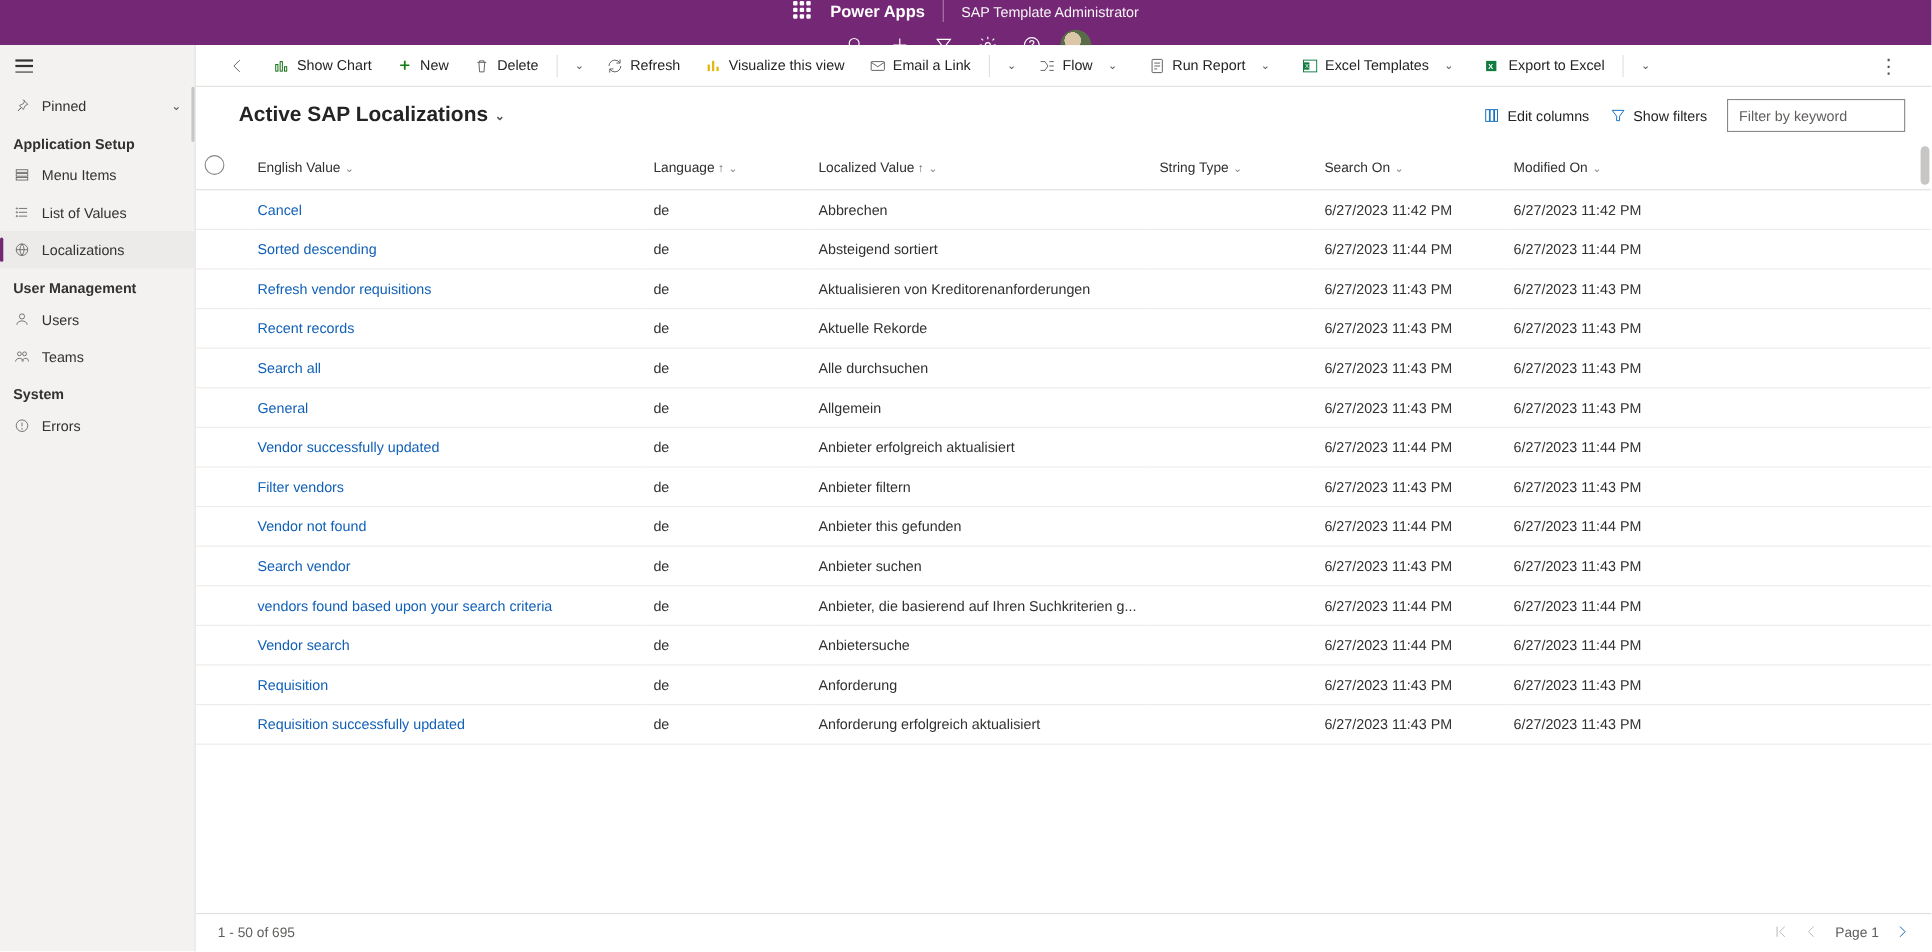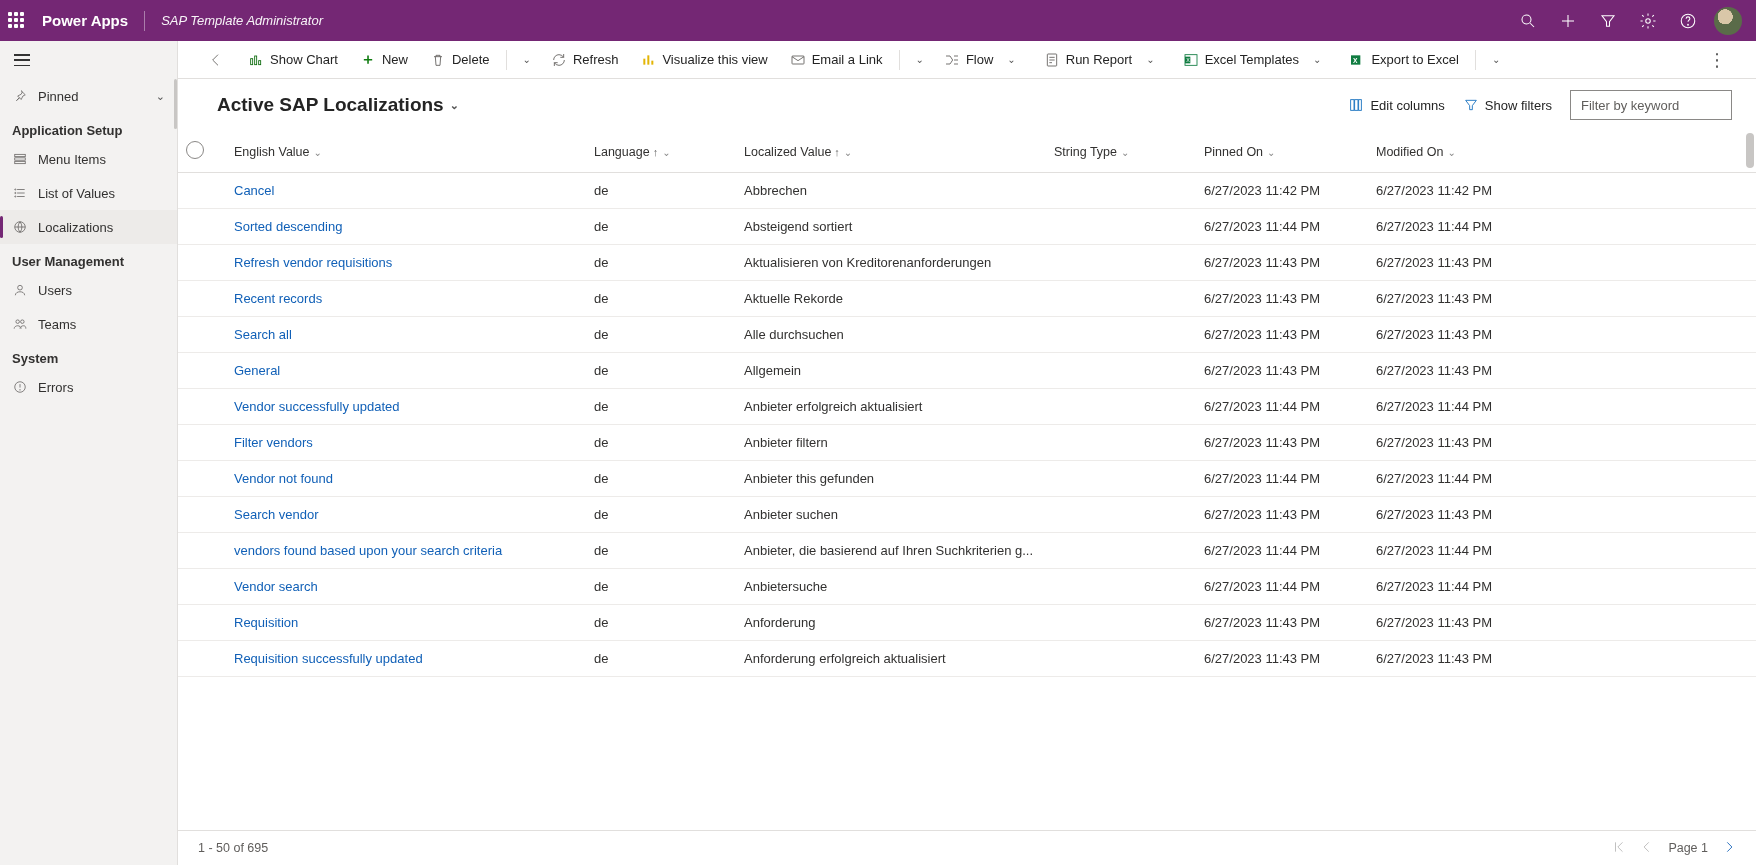--- a/index.html
+++ b/index.html
@@ -8,27 +8,27 @@
     --link: #1160B7;
     --border: #e1dfdd;
     --light-bg: #faf9f8;
     --sidebar-bg: #f3f2f1;
   }
   * { box-sizing: border-box; }
   html, body { margin:0; padding:0; height:100%; font-family: "Segoe UI", Arial, sans-serif; font-size:13px; color:var(--text); }
   body { display:flex; flex-direction:column; height:865px; width:1756px; overflow:hidden; }
 
   
-  .top-header { background:var(--purple); color:#fff; height:41px; display:flex; align-items:center; padding:0 8px; justify-content:space-between;}
+  .top-header { background:var(--purple); color:#fff; height:41px; display:flex; align-items:center; padding:0 8px; justify-content:space-between;flex-direction:column;}
   .th-left { display:flex; align-items:center; gap:16px; }
   .waffle { width:18px; height:18px; display:grid; grid-template-columns:repeat(3,4px); grid-template-rows:repeat(3,4px); gap:2px; cursor:pointer;}
   .waffle span { background:#fff; border-radius:1px; }
   .brand { font-weight:600; font-size:15px; }
   .divider-v { width:1px; height:20px; background:rgba(255,255,255,.4); }
-  .app-title { font-size:13px; opacity:.95;font-style:italic; }
+  .app-title { font-size:13px; opacity:.95; }
   .th-right { display:flex; align-items:center; }
   .th-icon { width:40px; height:41px; display:flex; align-items:center; justify-content:center; cursor:pointer; }
   .th-icon svg { stroke:#fff; fill:none; stroke-width:1.4; }
   .avatar { width:28px; height:28px; border-radius:50%; background: radial-gradient(circle at 40% 35%, #d9c7a8 0 30%, #5a6b49 31% 100%); margin:0 6px;}
 
   
   .main { flex:1; display:flex; min-height:0; }
   .sidebar { width:178px; background:var(--sidebar-bg); display:flex; flex-direction:column; border-right:1px solid var(--border); }
   .hamburger { height:38px; display:flex; align-items:center; padding:0 14px; cursor:pointer;}
   .hamburger-lines { width:16px; height:12px; display:flex; flex-direction:column; justify-content:space-between;}
@@ -369,21 +369,21 @@
             <col class="col-created">
             <col class="col-modified">
         </colgroup>
         <thead>
           <tr>
             <th><span class="select-all"></span></th>
             <th><span>English Value</span><span class="hcaret">⌄</span></th>
             <th><span>Language</span><span class="sort">↑</span><span class="hcaret">⌄</span></th>
             <th><span>Localized Value</span><span class="sort">↑</span><span class="hcaret">⌄</span></th>
             <th style="text-align:right; padding-right:70px;"><span>String Type</span><span class="hcaret">⌄</span></th>
-            <th><span>Pinned On</span><span class="hcaret">⌄</span></th>
+            <th><span>Search On</span><span class="hcaret">⌄</span></th>
             <th><span>Modified On</span><span class="hcaret">⌄</span></th>
           </tr>
         </thead>
         <tbody id="grid-body">
             <tr>
               <td></td>
               <td><span class="link">Cancel</span></td>
               <td>de</td>
               <td>Abbrechen</td>
               <td></td>

